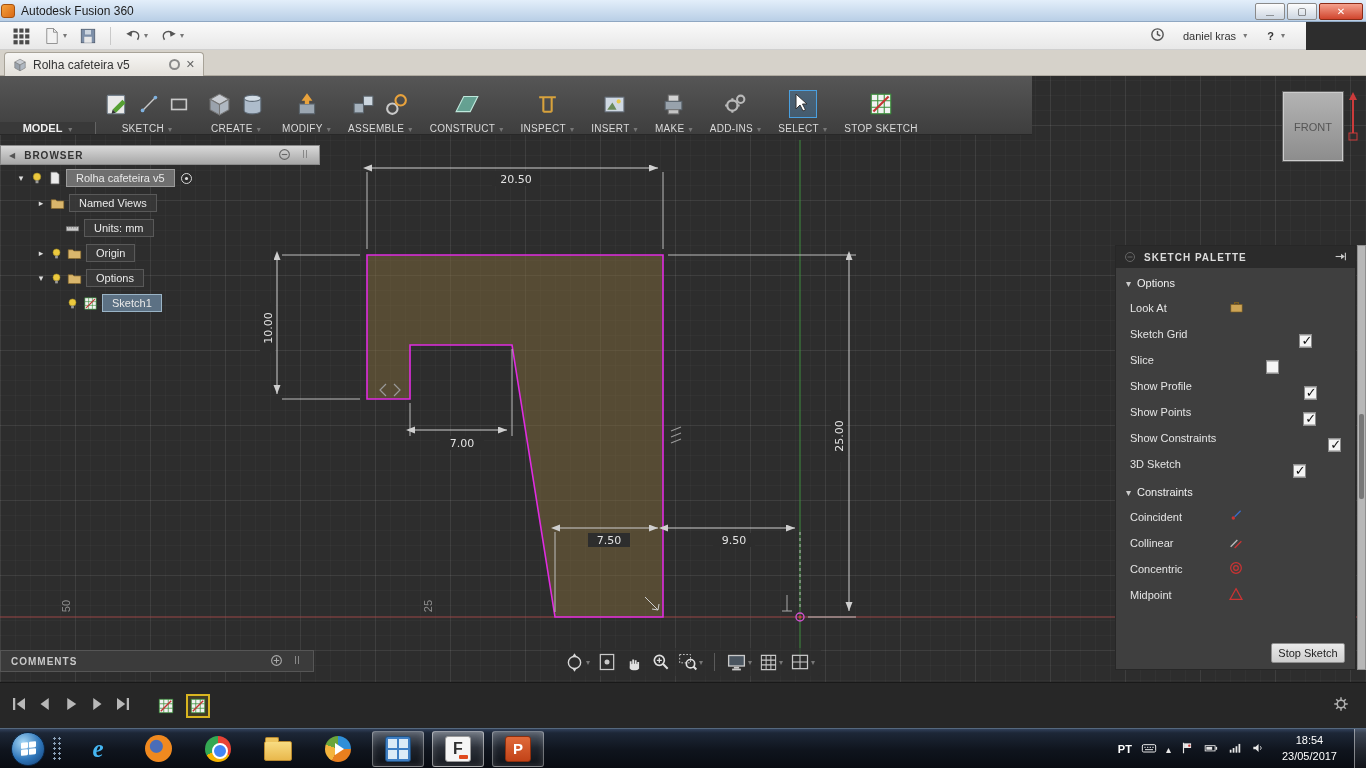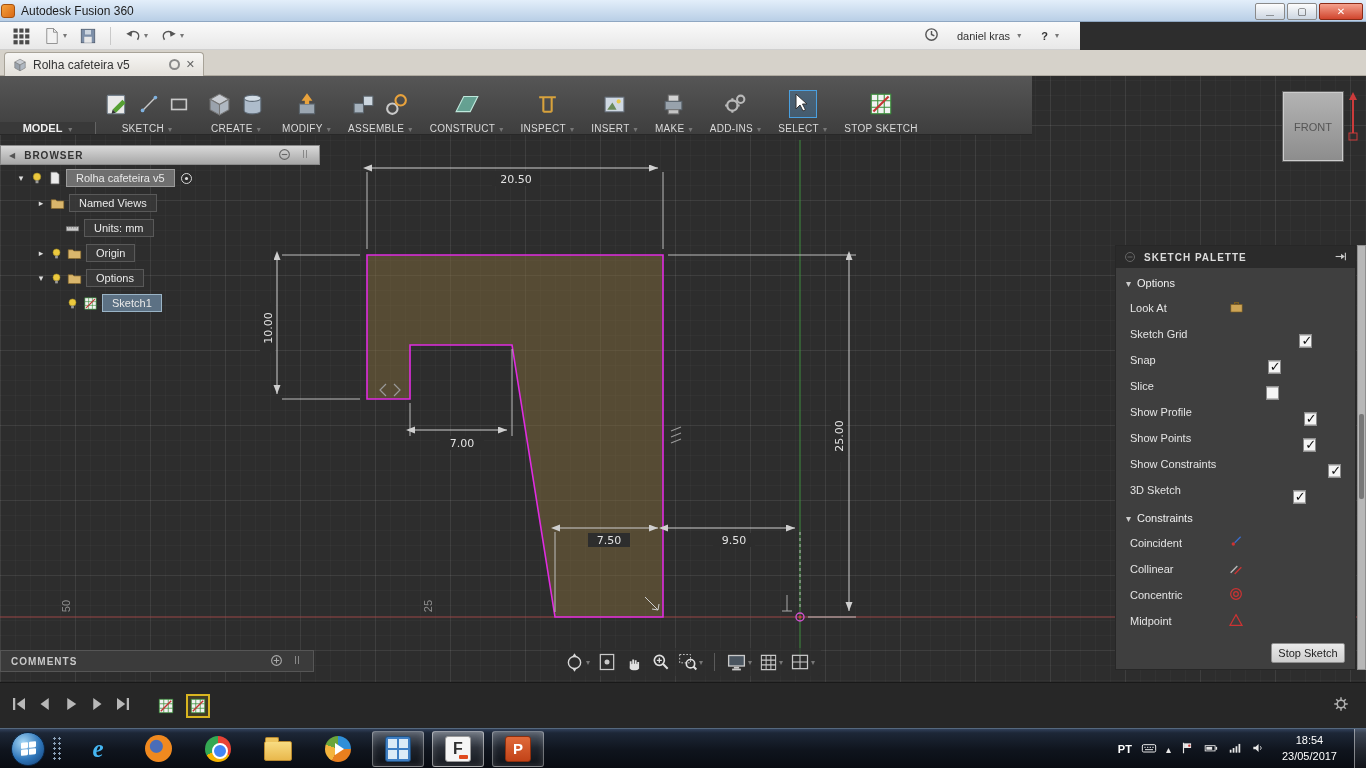--- a/index.html
+++ b/index.html
@@ -29,21 +29,21 @@
   #titlebar{left:0;top:0;width:1366px;height:22px;background:linear-gradient(#e3eefa,#b9cfe6);border-bottom:1px solid #8fa7c2;display:flex;align-items:center;padding-left:1px;color:#1c1c1c;z-index:10}
   #titlebar .appicon{width:14px;height:14px;background:linear-gradient(135deg,#f5a13c,#d96a16);border-radius:3px;margin-right:6px;border:1px solid #a5520f}
   .winbtns{margin-left:auto;display:flex;gap:2px;padding:2px 3px 0 0}
   .wbtn{width:30px;height:17px;border:1px solid #8a8a8a;border-radius:2px;background:linear-gradient(#fdfdfd,#ccd6e2);display:flex;align-items:center;justify-content:center;font-size:10px;color:#444}
   .wbtn.close{width:44px;background:linear-gradient(#f5a18e,#d0452d);border-color:#8c2b17;color:#fff;font-weight:bold}
   .wbtn.min::before{content:"—";font-size:8px;margin-top:5px}
   .wbtn.max::before{content:"▢";font-size:10px}
   .wbtn.close::before{content:"✕"}
 
   
-  #qat{left:0;top:22px;width:1080px;height:28px;background:linear-gradient(#fafafa,#e8e8e8);border-bottom:1px solid #cfcfcf;display:flex;align-items:center;gap:6px;padding:0 8px;z-index:10;color:#444}
+  #qat{left:0;top:22px;width:1306px;height:28px;background:linear-gradient(#fafafa,#e8e8e8);border-bottom:1px solid #cfcfcf;display:flex;align-items:center;gap:6px;padding:0 8px;z-index:10;color:#444}
   .qitem{display:flex;align-items:center;gap:2px;padding:2px 3px;border-radius:2px}
   .qsep{width:1px;height:18px;background:#c9c9c9;margin:0 4px}
   .caret::after{content:"▾";font-size:8px;color:#777}
   #qat .right{margin-left:auto;display:flex;align-items:center;gap:14px;font-size:11px;color:#333;padding-right:10px}
 
   
   #tabrow{left:0;top:50px;width:1366px;height:26px;background:#d6d2ca;border-bottom:1px solid #b0aba1;z-index:9}
   .doctab{position:absolute;left:4px;top:2px;width:200px;height:24px;background:linear-gradient(#f7f6f4,#e3e0da);border:1px solid #a8a398;border-bottom:none;border-radius:4px 4px 0 0;display:flex;align-items:center;gap:6px;padding:0 8px;color:#333;font-size:12px}
   .tabstatus{width:11px;height:11px;border-radius:50%;border:2px solid #8a8a8a;margin-left:auto}
   .tabclose{color:#666;font-size:11px}
@@ -862,24 +862,20 @@
     <span>Look At</span>
     <span class="ctl"><svg class="ic" width="17" height="15">
           <use href="#i-case"></use>
         </svg></span>
   </div>
   <div class="prow">
     <span>Sketch Grid</span>
     <span class="cb ctl checked"></span>
   </div>
   <div class="prow">
-    <span>Snap</span>
-    <span class="cb ctl checked"></span>
-  </div>
-  <div class="prow">
     <span>Slice</span>
     <span class="cb ctl"></span>
   </div>
   <div class="prow">
     <span>Show Profile</span>
     <span class="cb ctl checked"></span>
   </div>
   <div class="prow">
     <span>Show Points</span>
     <span class="cb ctl checked"></span>

